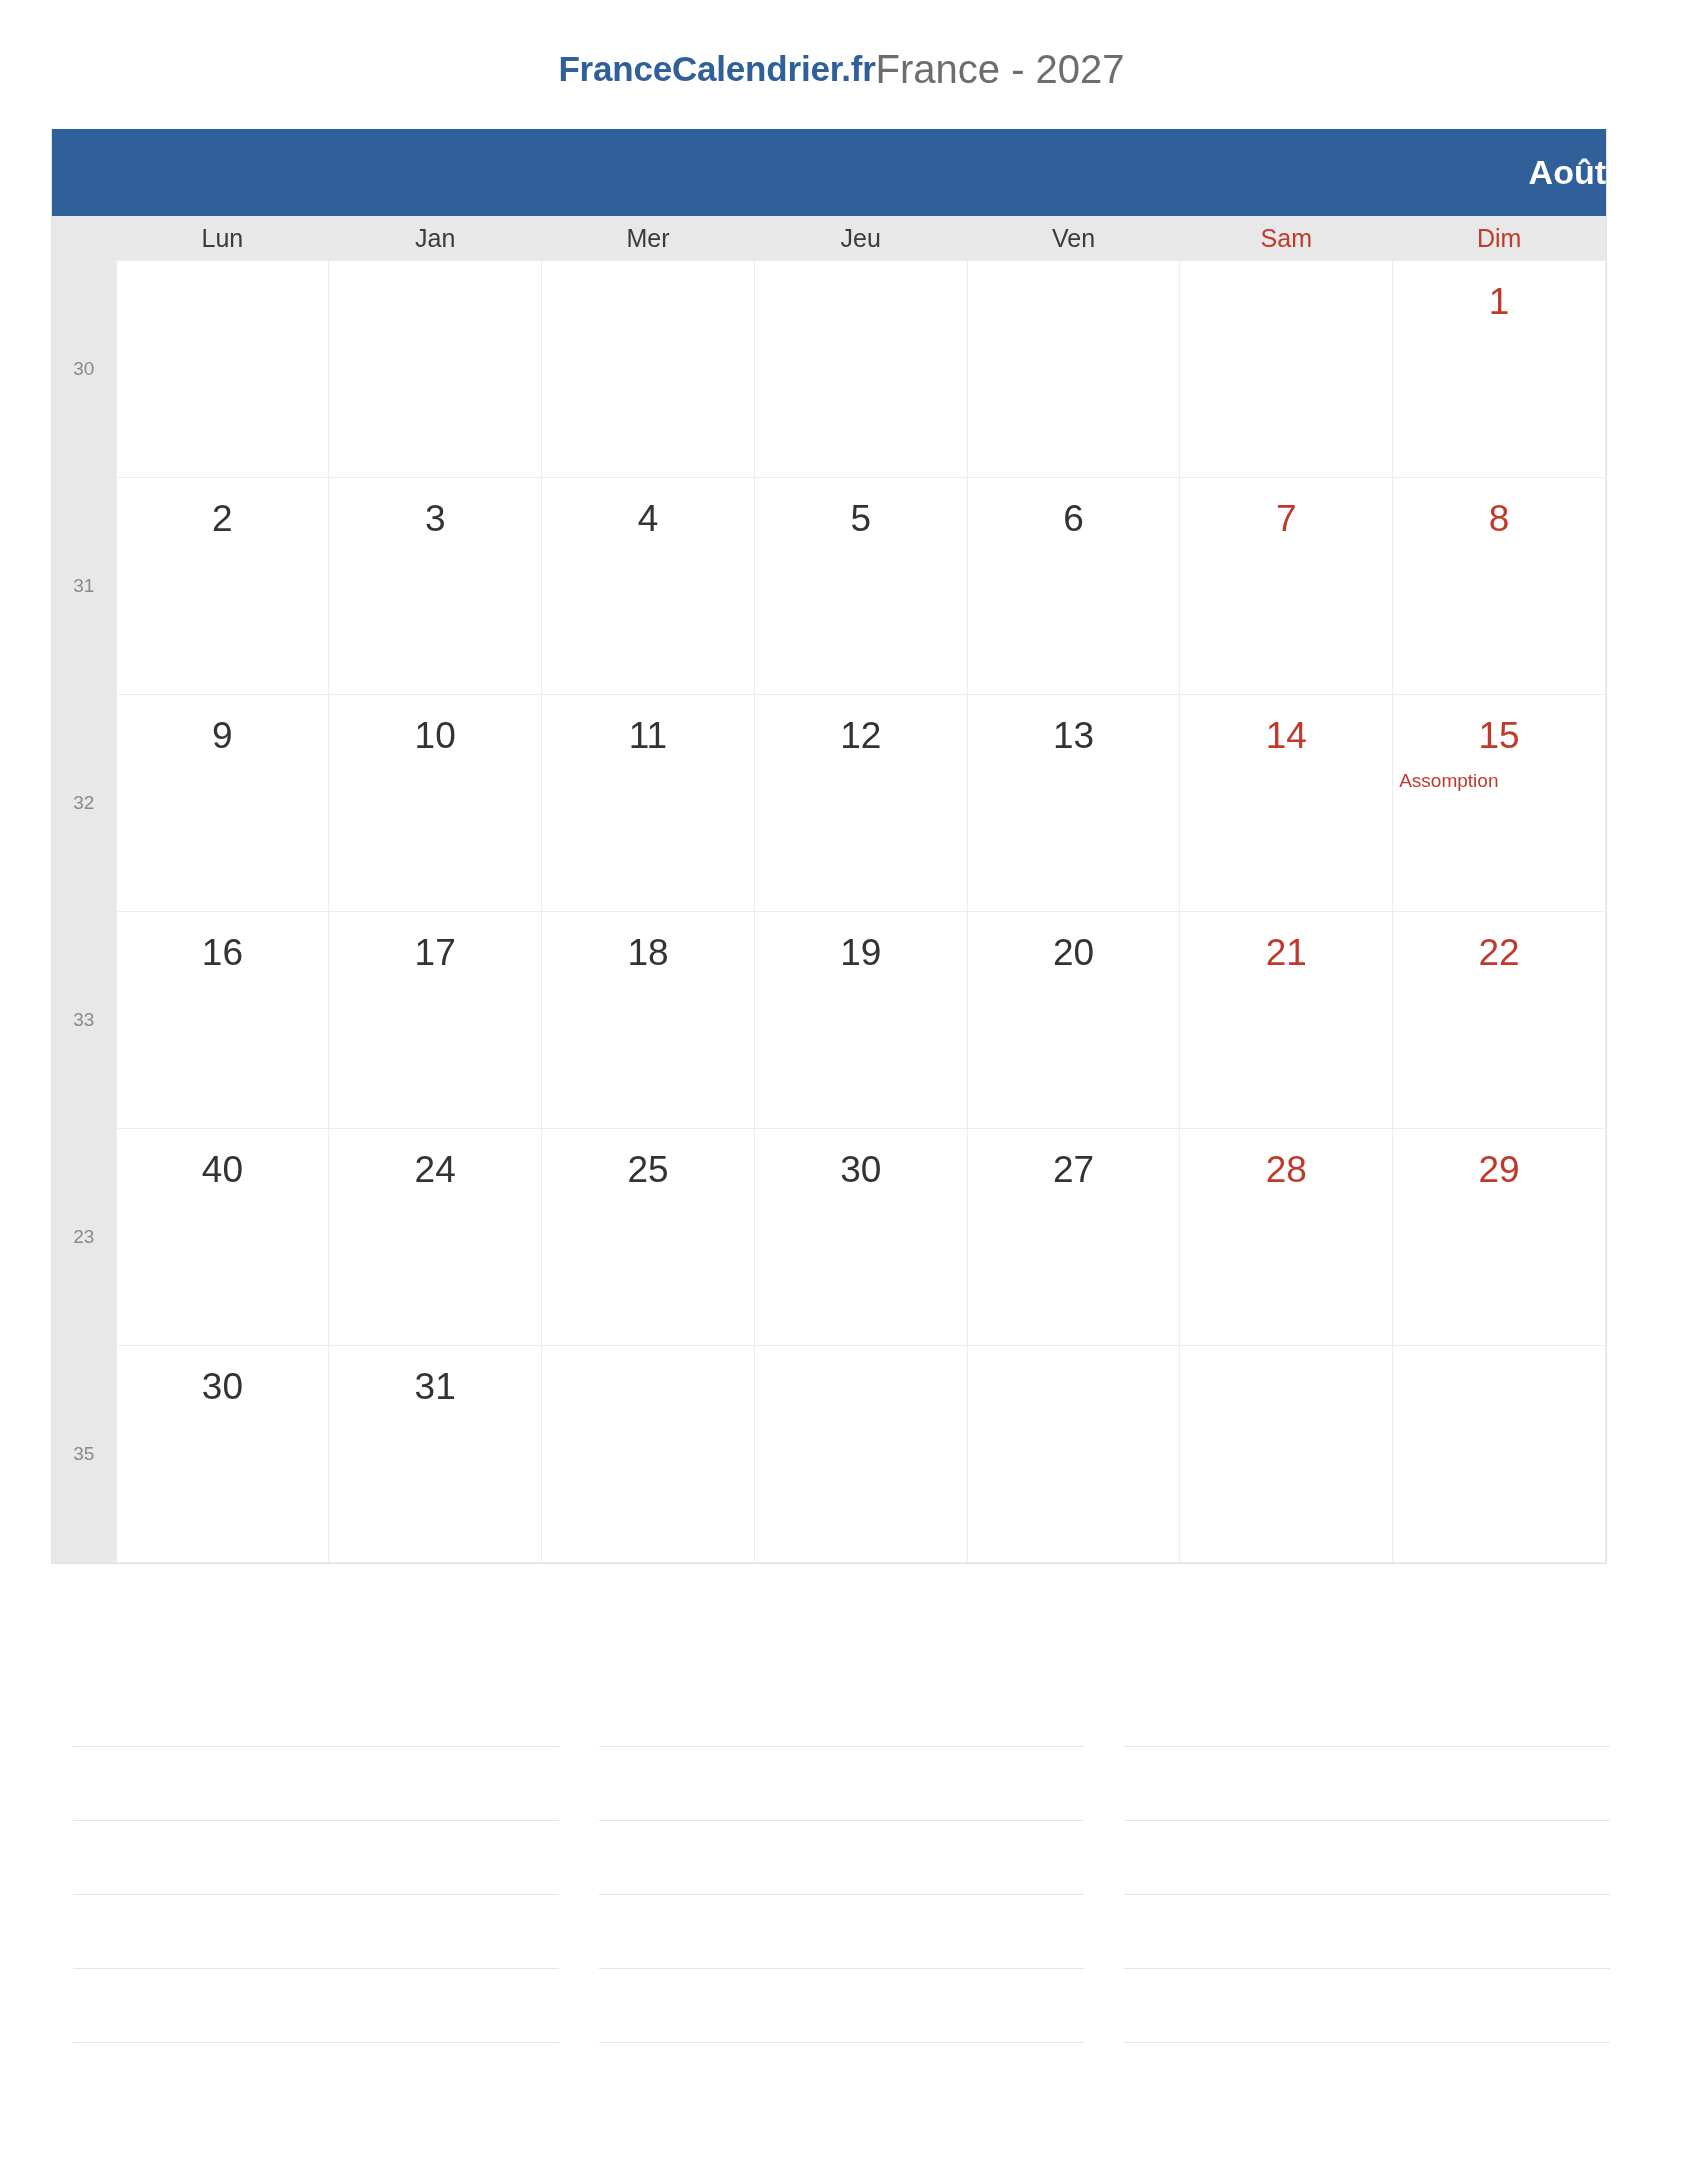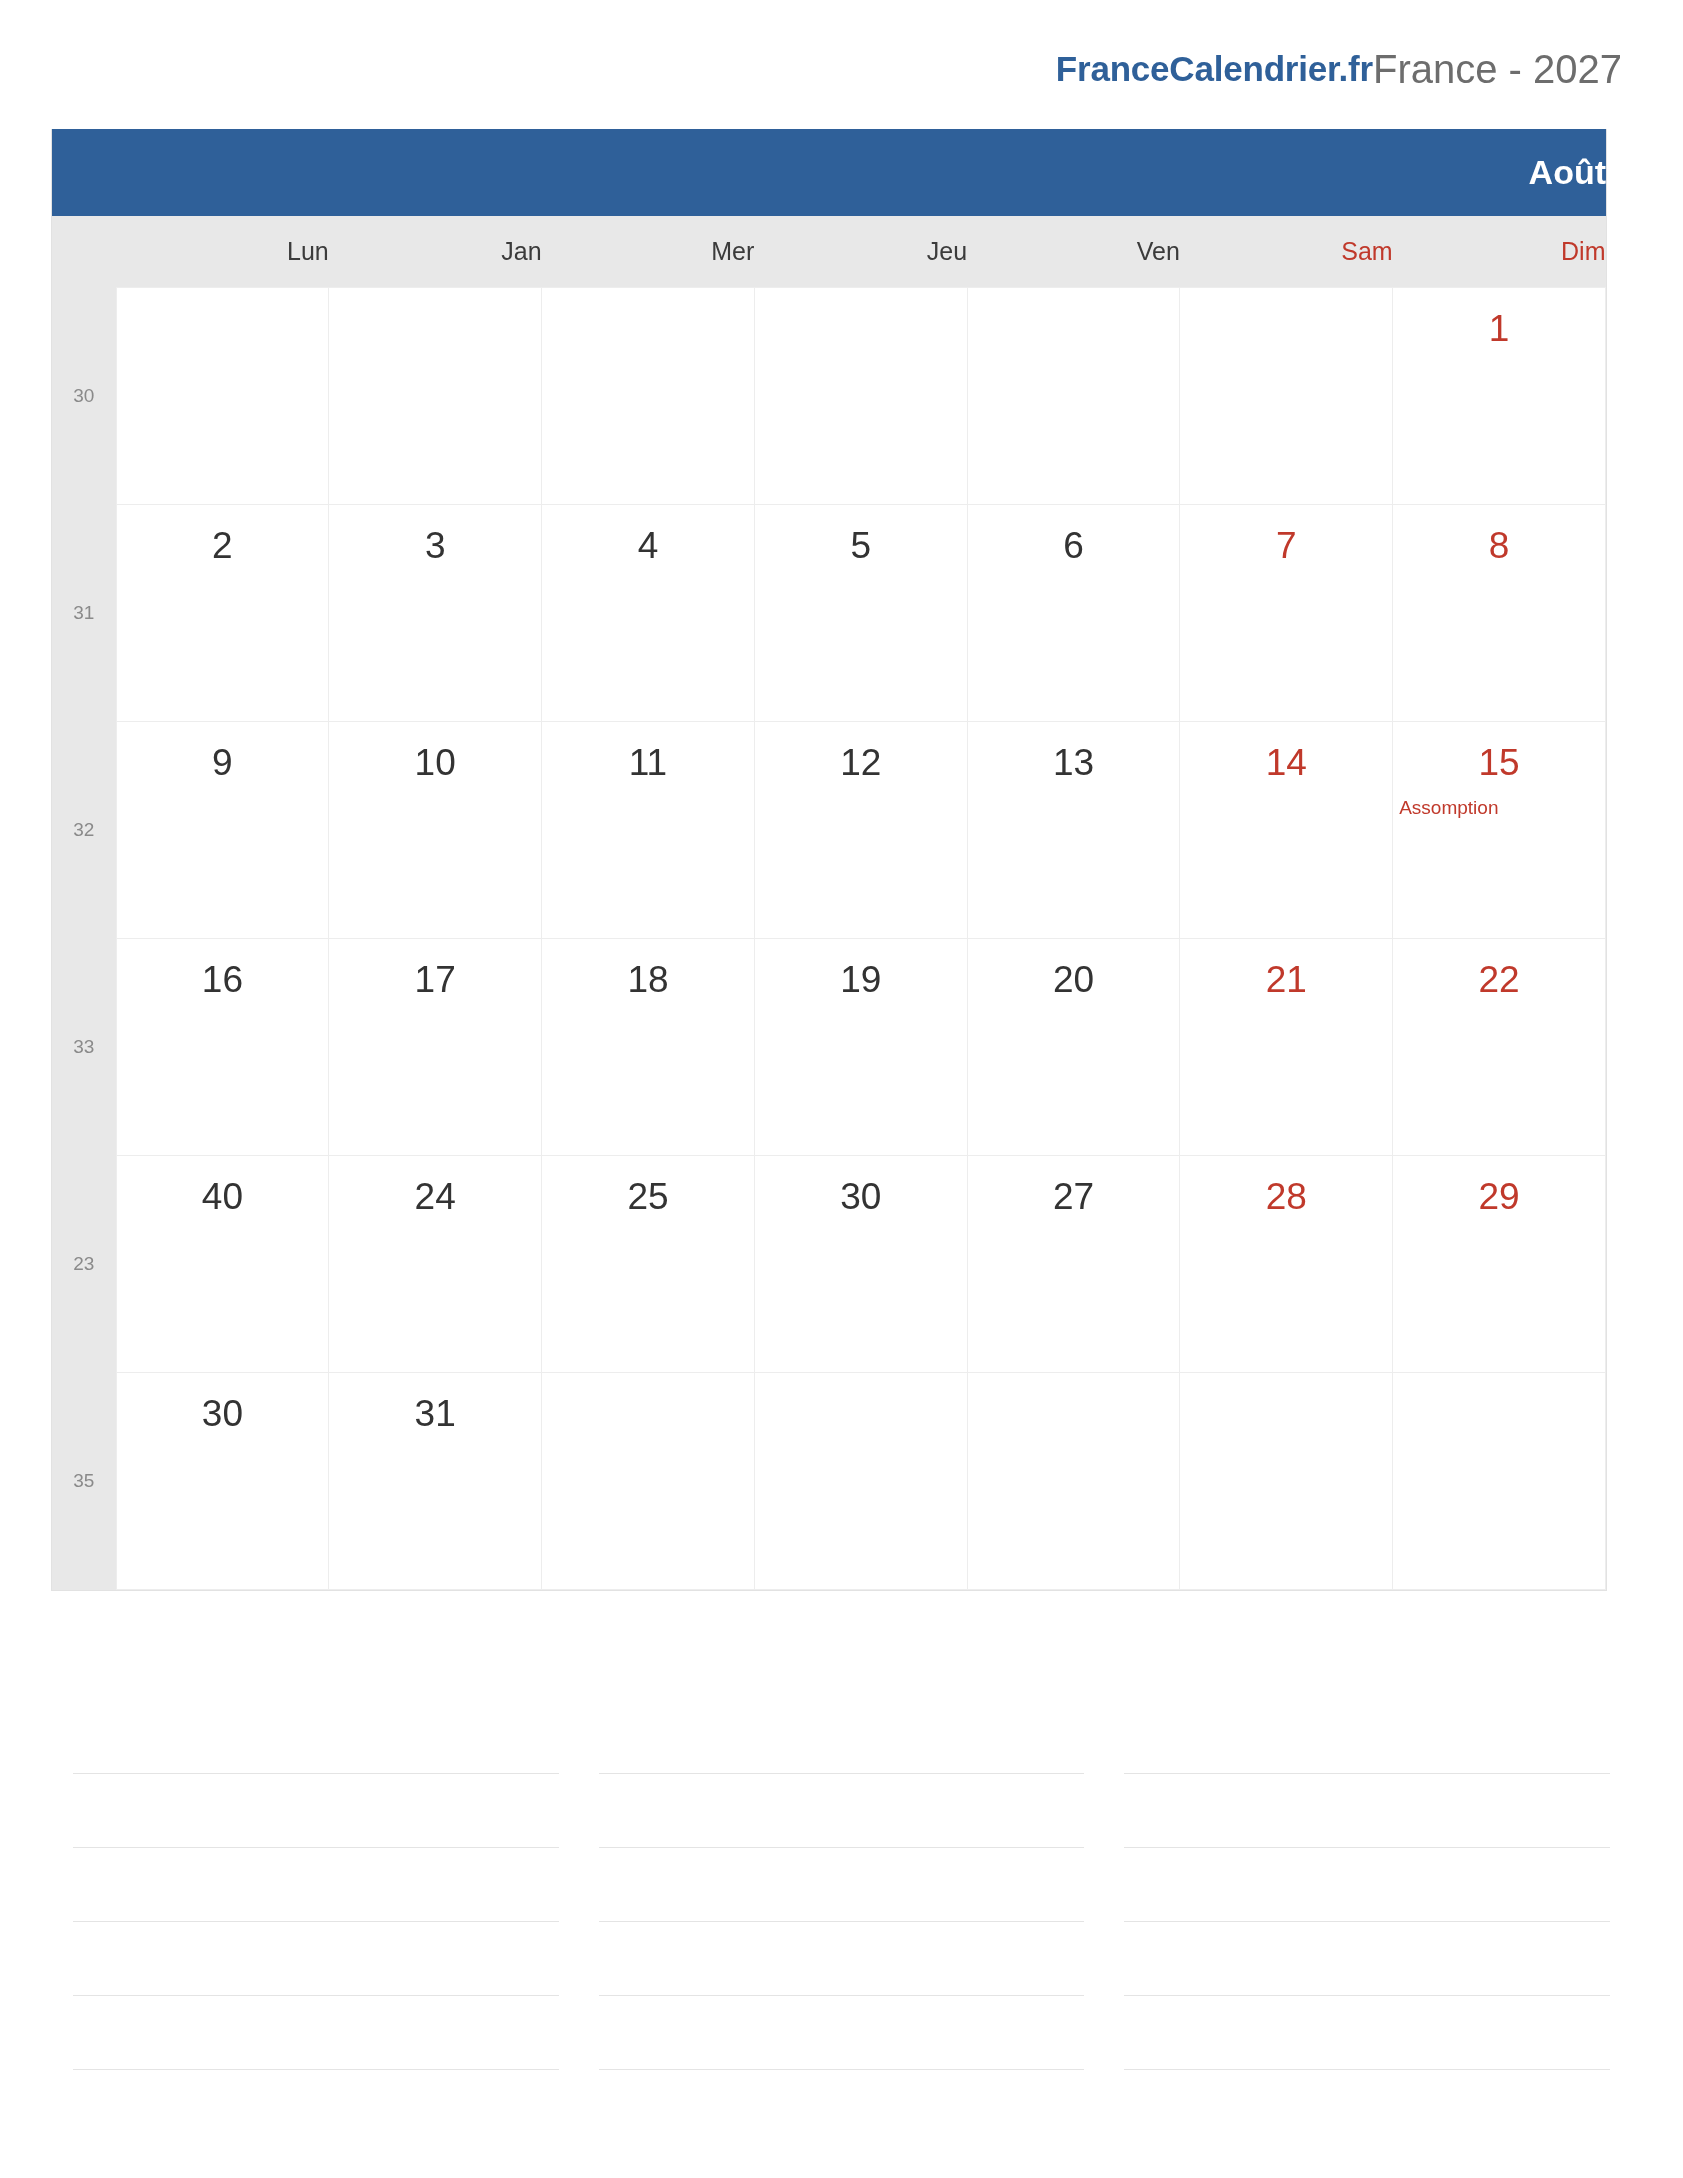--- a/index.html
+++ b/index.html
@@ -21,21 +21,21 @@
     height: 2178px;
     box-sizing: border-box;
     padding: 0 51px;
     position: relative;
   }
 
   
   .top-header {
     display: flex;
     align-items: center;
-    justify-content: flex-end;
+    justify-content: center;
     padding-top: 59px;
     padding-left: 10px;
     padding-right: 10px;
     height: 79px;
     box-sizing: border-box;
   }
   .site-logo {
     font-size: 35px;
     font-weight: bold;
     color: #2f6099;
@@ -73,22 +73,22 @@
     width: 100%;
     table-layout: fixed;
   }
   table.cal col.wk { width: 64px; }
 
   table.cal thead th {
     background: #e8e8e8;
     font-weight: normal;
     font-size: 25px;
     color: #3b3b3b;
-    height: 71px;
-    text-align: right;
+    height: 44px;
+    text-align: center;
     border: none;
     padding: 0;
   }
   table.cal thead th.weekend-head { color: #c0392b; }
   table.cal thead th.wk-head { background: #e8e8e8; }
 
   table.cal tbody td {
     border: 1px solid #ededed;
     height: 216px;
     vertical-align: top;

